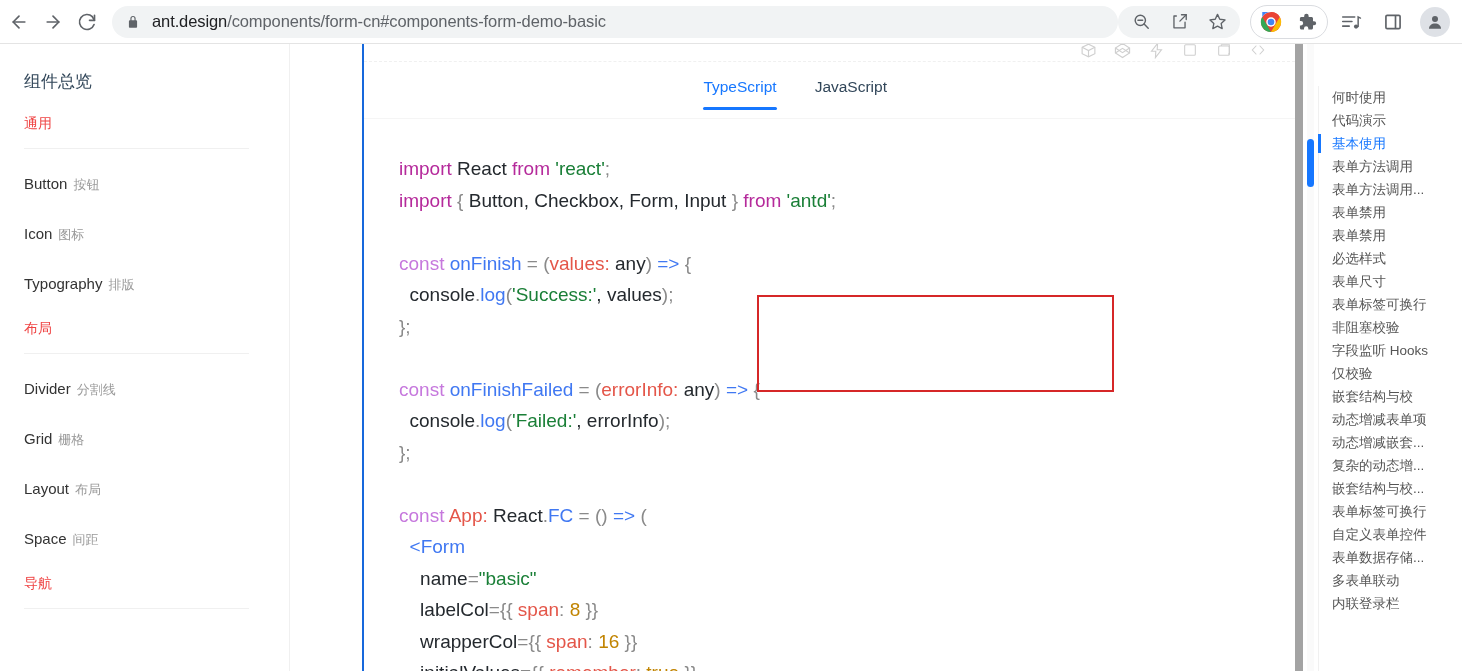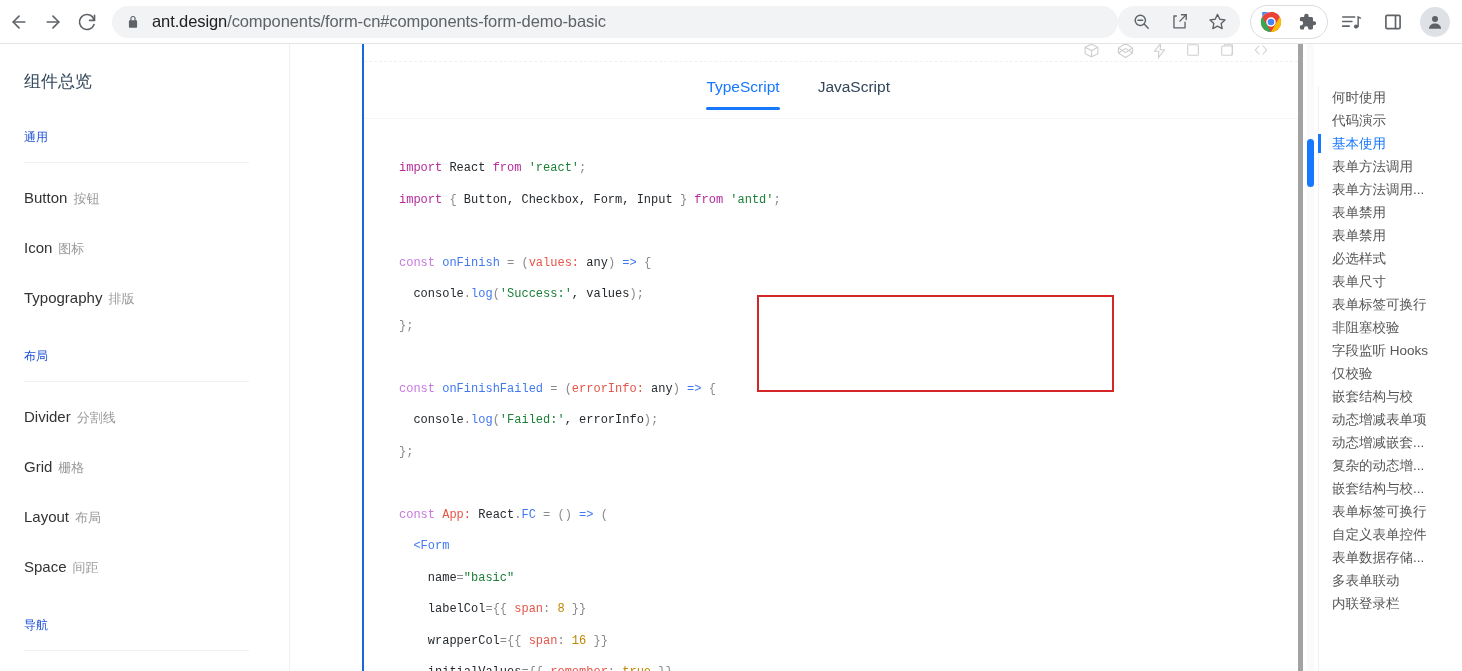--- a/index.html
+++ b/index.html
@@ -87,41 +87,41 @@
     border-right: 1px solid #f0f0f0;
     overflow: hidden;
   }
   #sidebar-left .menu { padding: 0 0 0 24px; }
   .menu-title {
     font-size: 17px; color: #314659;
     padding-top: 18px; padding-bottom: 2px;
     line-height: 40px;
   }
   .menu-group-label {
-    font-size: 12px; color: #1d4ed8;
+    font-size: 14px; color: #ef4444;
     line-height: 22px;
-    margin-top: 22px;
+    margin-top: 8px;
   }
   .menu-group-rule {
     border-bottom: 1px solid #f0f0f0;
     width: 225px; margin-top: 14px; margin-bottom: 10px;
   }
   .menu-item {
     font-size: 15px; color: #333;
     line-height: 50px; height: 50px;
     white-space: nowrap;
   }
   .menu-item .cn { color: #999; font-size: 13px; margin-left: 6px; }
 
   
   #content-frame {
     position: absolute; left: 362px; top: 0;
     width: 941px; height: 627px;
     border-left: 2px solid #1668dc;
-    border-right: 5px solid #a3a3a3;
+    border-right: 8px solid #a3a3a3;
     overflow: hidden;
     background: #fff;
   }
 
   
   #demo-actions {
     position: absolute; left: 0; top: 0; width: 100%; height: 18px;
     display: flex; align-items: flex-end; justify-content: flex-end;
     padding-right: 20px;
     border-bottom: 1px dashed #f0f0f0;
@@ -144,22 +144,22 @@
   .code-tab.active { color: #1677ff; }
   .code-tab.active::after {
     content: ""; position: absolute; left: 0; right: 0; bottom: 0;
     height: 3px; background: #1677ff; border-radius: 2px;
   }
 
   
   #code-area {
     position: absolute; left: 0; top: 77px; right: 0; bottom: 0;
     padding: 32px 0 0 35px;
-    font-family: Liberation Mono, monospace;
-    font-size: 12px;
+    font-family: Liberation Sans, sans-serif;
+    font-size: 19px;
     line-height: 31.5px;
     color: #24292e;
     overflow: hidden;
     white-space: pre;
   }
   #code-area .ln { height: 31.5px; }
   .tok-kw2  { color: #c678dd; }
   .tok-imp  { color: #b52a9b; }
   .tok-fn   { color: #4078f2; }
   .tok-str  { color: #1a7f37; }

